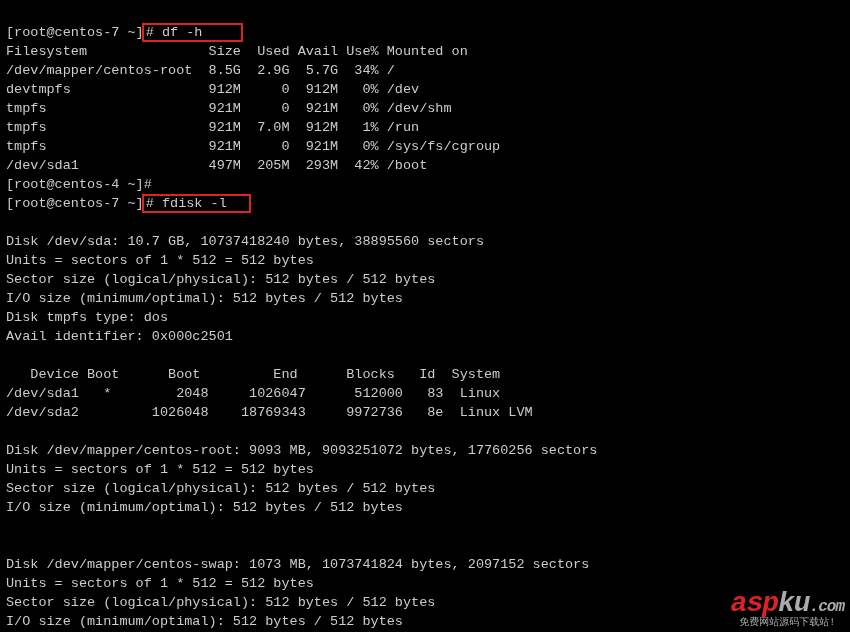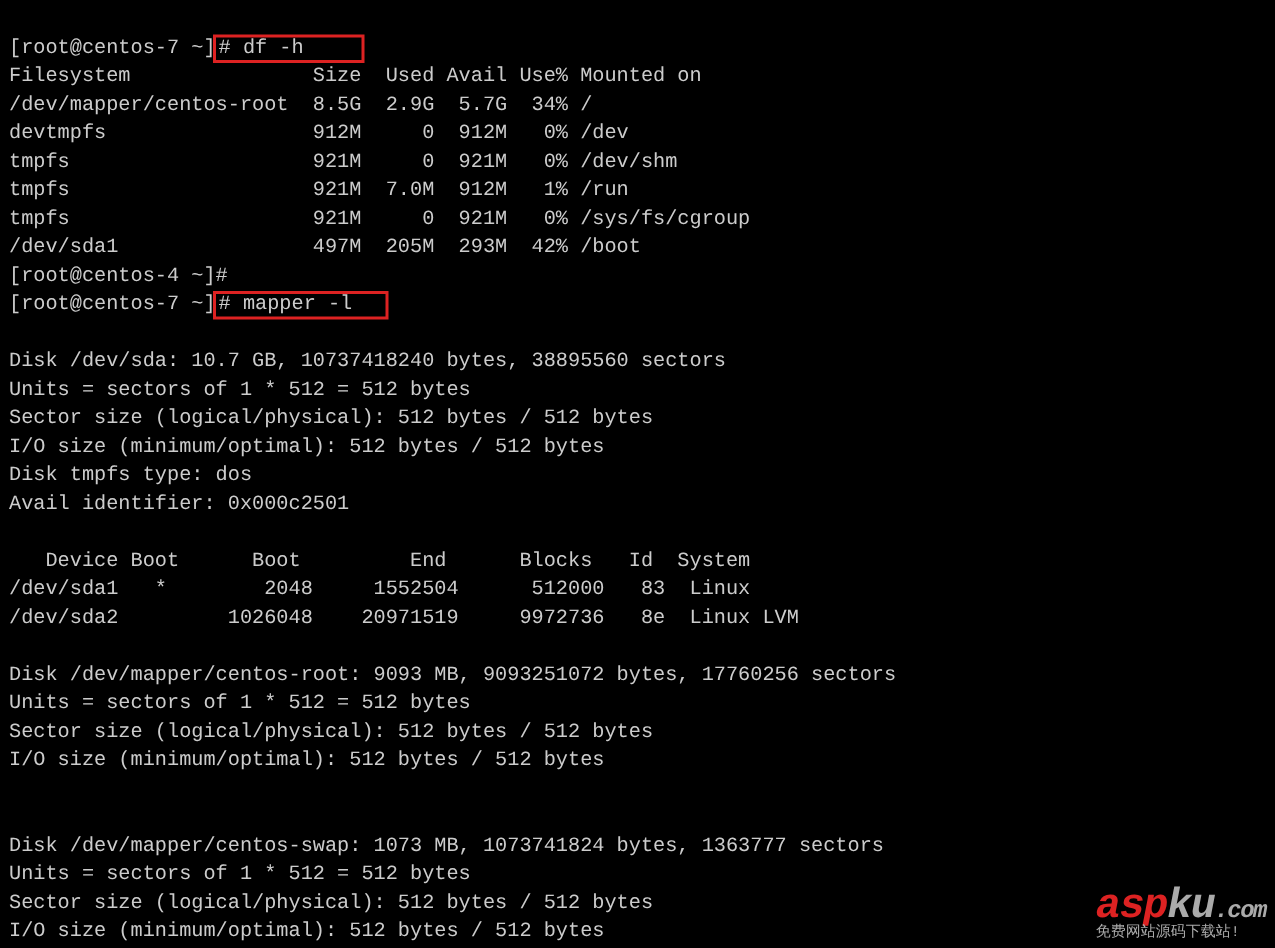--- a/index.html
+++ b/index.html
@@ -36,57 +36,57 @@
     font-style: italic;
     letter-spacing: -1px;
   }
   .logo-main .a { color: #d22; }
   .logo-main .sp { color: #d22; }
   .logo-main .ku { color: #aaa; }
   .logo-main .com { color: #aaa; font-size: 16px; }
   .logo-sub {
     font-size: 10px;
     color: #aaa;
-    text-align: left;
+    text-align: center;
     margin-top: -4px;
   }
 </style>
 </head>
 <body>
 
 <div class="term">
 <span><span>[root@centos-7 ~]</span><span class="cmd-box"><span># </span><span>df -h</span>    </span></span>
 <span>Filesystem               Size  Used Avail Use% Mounted on</span>
 <span>/dev/mapper/centos-root  8.5G  2.9G  5.7G  34% /</span>
 <span>devtmpfs                 912M     0  912M   0% /dev</span>
 <span>tmpfs                    921M     0  921M   0% /dev/shm</span>
 <span>tmpfs                    921M  7.0M  912M   1% /run</span>
 <span>tmpfs                    921M     0  921M   0% /sys/fs/cgroup</span>
 <span>/dev/sda1                497M  205M  293M  42% /boot</span>
 <span>[root@centos-4 ~]#</span>
-<span><span>[root@centos-7 ~]</span><span class="cmd-box"><span># </span><span>mapper -l</span>  </span></span>
+<span><span>[root@centos-7 ~]</span><span class="cmd-box"><span># </span><span>fdisk -l</span>  </span></span>
 <span></span>
 <span>Disk /dev/sda: 10.7 GB, 10737418240 bytes, 38895560 sectors</span>
 <span>Units = sectors of 1 * 512 = 512 bytes</span>
 <span>Sector size (logical/physical): 512 bytes / 512 bytes</span>
 <span>I/O size (minimum/optimal): 512 bytes / 512 bytes</span>
 <span>Disk tmpfs type: dos</span>
 <span>Avail identifier: 0x000c2501</span>
 <span></span>
 <span>   Device Boot      Boot         End      Blocks   Id  System</span>
-<span>/dev/sda1   *        2048     1552504      512000   83  Linux</span>
-<span>/dev/sda2         1026048    20971519     9972736   8e  Linux LVM</span>
+<span>/dev/sda1   *        2048     1026047      512000   83  Linux</span>
+<span>/dev/sda2         1026048    18769343     9972736   8e  Linux LVM</span>
 <span></span>
 <span>Disk /dev/mapper/centos-root: 9093 MB, 9093251072 bytes, 17760256 sectors</span>
 <span>Units = sectors of 1 * 512 = 512 bytes</span>
 <span>Sector size (logical/physical): 512 bytes / 512 bytes</span>
 <span>I/O size (minimum/optimal): 512 bytes / 512 bytes</span>
 <span></span>
 <span></span>
-<span>Disk /dev/mapper/centos-swap: 1073 MB, 1073741824 bytes, 1363777 sectors</span>
+<span>Disk /dev/mapper/centos-swap: 1073 MB, 1073741824 bytes, 2097152 sectors</span>
 <span>Units = sectors of 1 * 512 = 512 bytes</span>
 <span>Sector size (logical/physical): 512 bytes / 512 bytes</span>
 <span>I/O size (minimum/optimal): 512 bytes / 512 bytes</span>
 <span></span>
 
 </div>
 
 <div class="logo">
   <div class="logo-main">
     <span class="a">a</span><span class="sp">sp</span><span class="ku">ku</span><span class="com">.com</span>

